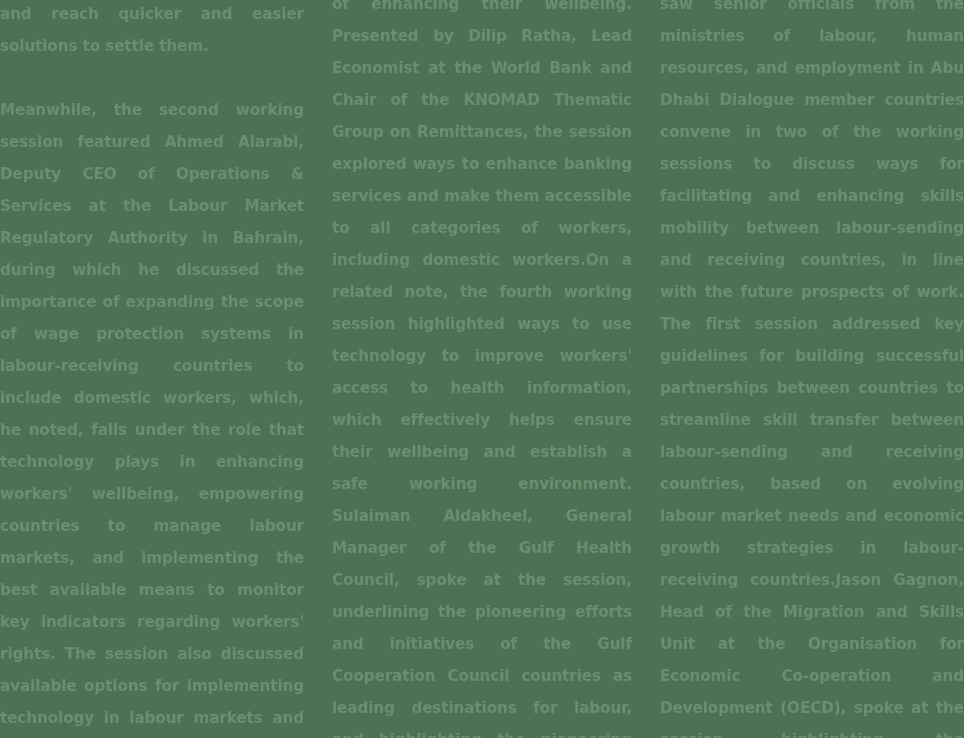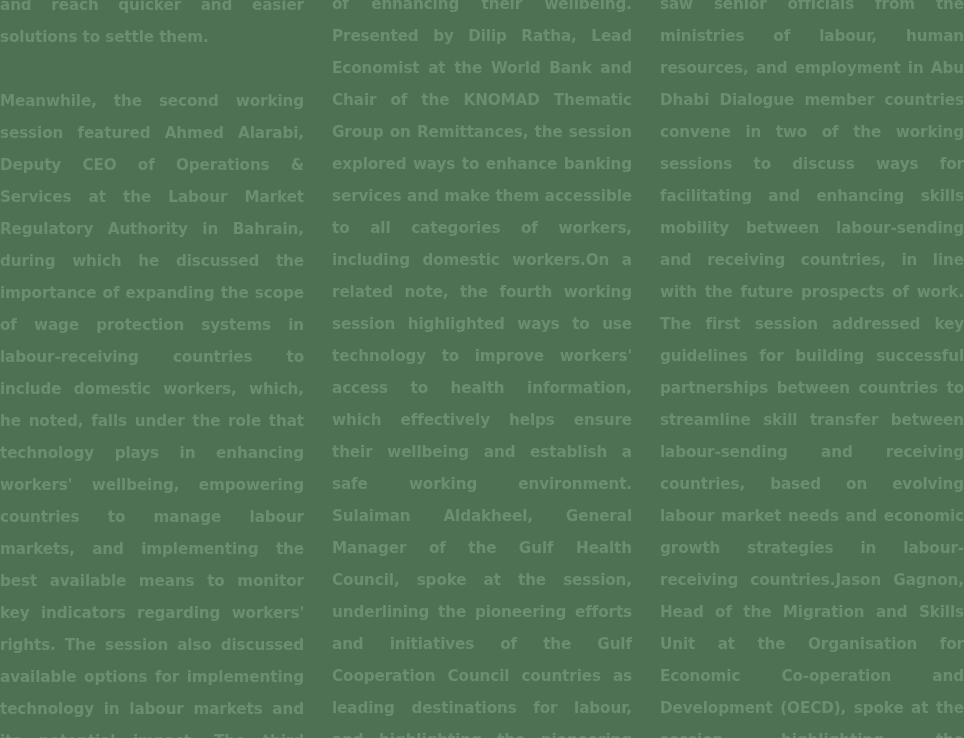--- a/index.html
+++ b/index.html
@@ -27,21 +27,21 @@
     width: 964px;
     height: 738px;
     box-sizing: border-box;
   }
   .column {
     box-sizing: border-box;
     position: relative;
   }
   .col-1 {
     width: 318px;
-    padding: 1px 14px 0 0;
+    padding: 10px 14px 0 0;
   }
   .col-2 {
     width: 328px;
     padding: 0 14px 0 14px;
   }
   .col-3 {
     width: 318px;
     padding: 0 0 0 14px;
   }
   .body-text {

